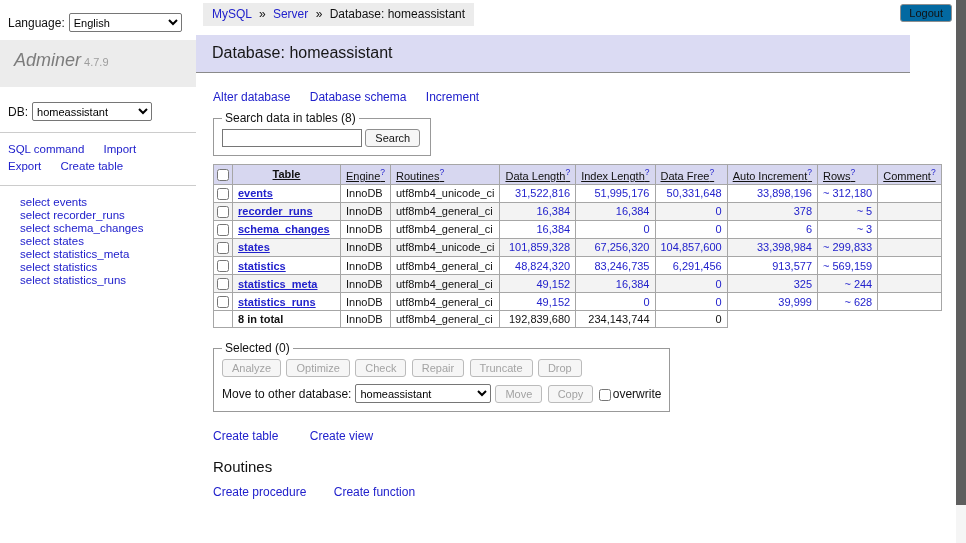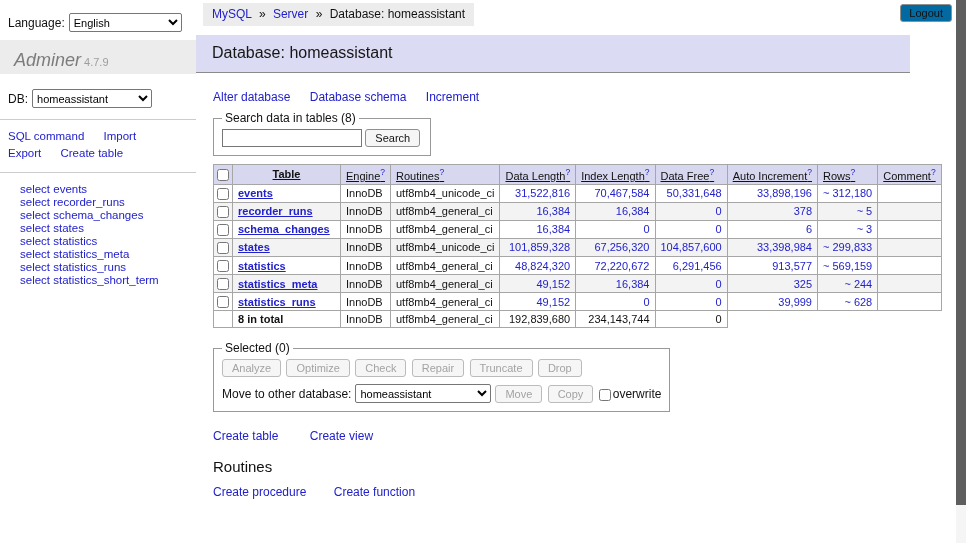--- a/index.html
+++ b/index.html
@@ -16,21 +16,21 @@
   .v-scrollbar .thumb { position:absolute; top:0; left:0; width:10px; height:505px; background:#5e5e5e; }
 
   
   .sidebar { position:absolute; left:0; top:6px; width:196px; }
   .lang-row { padding:7px 0 0 8px; }
   select {
     font-size:11px; font-family:"Liberation Sans",sans-serif;
     height:19px; border:1px solid #767676; background:#fff; border-radius:2px;
   }
   .lang-row select { width:113px; margin-left:4px; }
-  .app-bar { margin-top:8px; background:#ececec; padding:10px 14px 3px; }
+  .app-bar { margin-top:8px; background:#ececec; padding:10px 14px 16px; }
   .app-name { font-style:italic; color:#7c7c7c; font-size:18px; }
   .app-version { color:#9d9d9d; font-size:11px; margin-left:3px; }
   .db-row { padding:15px 0 0 8px; }
   .db-row select { width:120px; margin-left:4px; }
   .side-hr { border:none; border-top:1px solid #ccc; margin:11px 0 8px; }
   .side-links { padding:0 8px; font-size:11.5px; line-height:1.45; width:186px; }
   .side-links a { margin-right:16px; white-space:nowrap; }
   .table-list { padding:2px 20px 0; font-size:11.5px; }
   .table-list a { display:block; line-height:12.9px; }
 
@@ -122,24 +122,23 @@
     <a>Create table</a>
   </div>
 
   <hr class="side-hr">
 
   <div class="table-list">
     <a>select events</a>
     <a>select recorder_runs</a>
     <a>select schema_changes</a>
     <a>select states</a>
+    <a>select statistics_meta</a>
     <a>select statistics</a>
-    <a>select statistics_meta</a>
     <a>select statistics_runs</a>
-    <a>select statistics_short_term</a>
   </div>
 </div>
 
 <div class="content">
 
   <div class="breadcrumb">
     <a>MySQL</a>
     <span class="sep">»</span>
     <a>Server</a>
     <span class="sep">»</span>
@@ -176,21 +175,21 @@
         <th class="col-comment"><span>Comment</span><sup>?</sup></th>
       </tr>
     </thead>
     <tbody>
       <tr>
         <td class="chk"><input type="checkbox" style=""></td>
         <th class="tname"><a>events</a></th>
         <td>InnoDB</td>
         <td>utf8mb4_unicode_ci</td>
         <td class="num">31,522,816</td>
-        <td class="num">70,467,584</td>
+        <td class="num">51,995,176</td>
         <td class="num">50,331,648</td>
         <td class="num">33,898,196</td>
         <td class="num">~ 312,180</td>
         <td></td>
       </tr>
       <tr>
         <td class="chk"><input type="checkbox" style=""></td>
         <th class="tname"><a>recorder_runs</a></th>
         <td>InnoDB</td>
         <td>utf8mb4_general_ci</td>
@@ -224,21 +223,21 @@
         <td class="num">33,398,984</td>
         <td class="num">~ 299,833</td>
         <td></td>
       </tr>
       <tr>
         <td class="chk"><input type="checkbox" style=""></td>
         <th class="tname"><a>statistics</a></th>
         <td>InnoDB</td>
         <td>utf8mb4_general_ci</td>
         <td class="num">48,824,320</td>
-        <td class="num">72,220,672</td>
+        <td class="num">83,246,735</td>
         <td class="num">6,291,456</td>
         <td class="num">913,577</td>
         <td class="num">~ 569,159</td>
         <td></td>
       </tr>
       <tr>
         <td class="chk"><input type="checkbox" style=""></td>
         <th class="tname"><a>statistics_meta</a></th>
         <td>InnoDB</td>
         <td>utf8mb4_general_ci</td>

